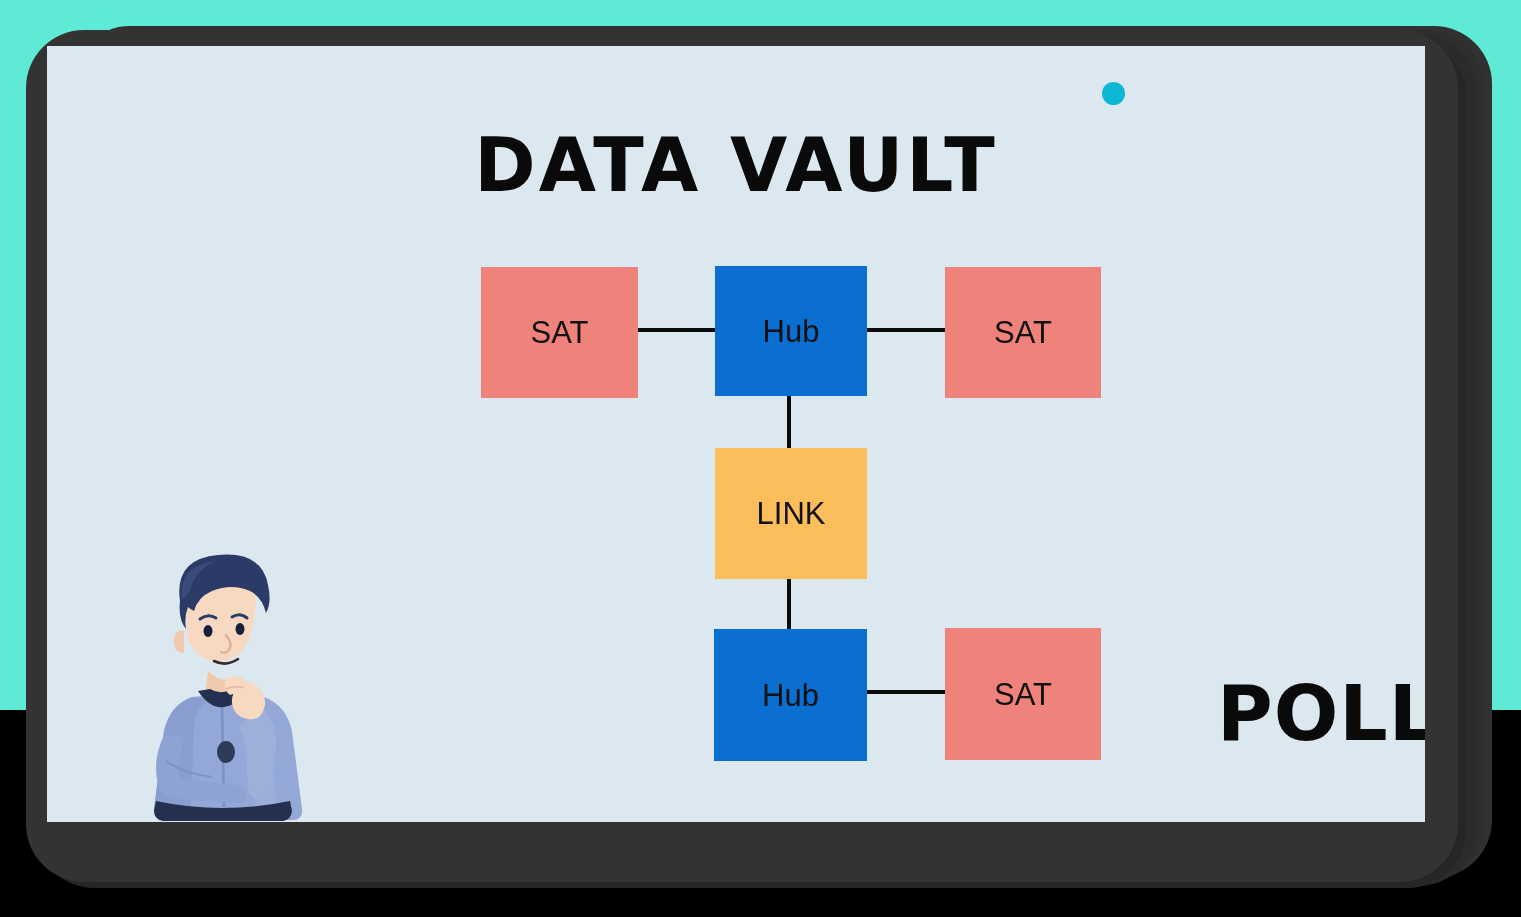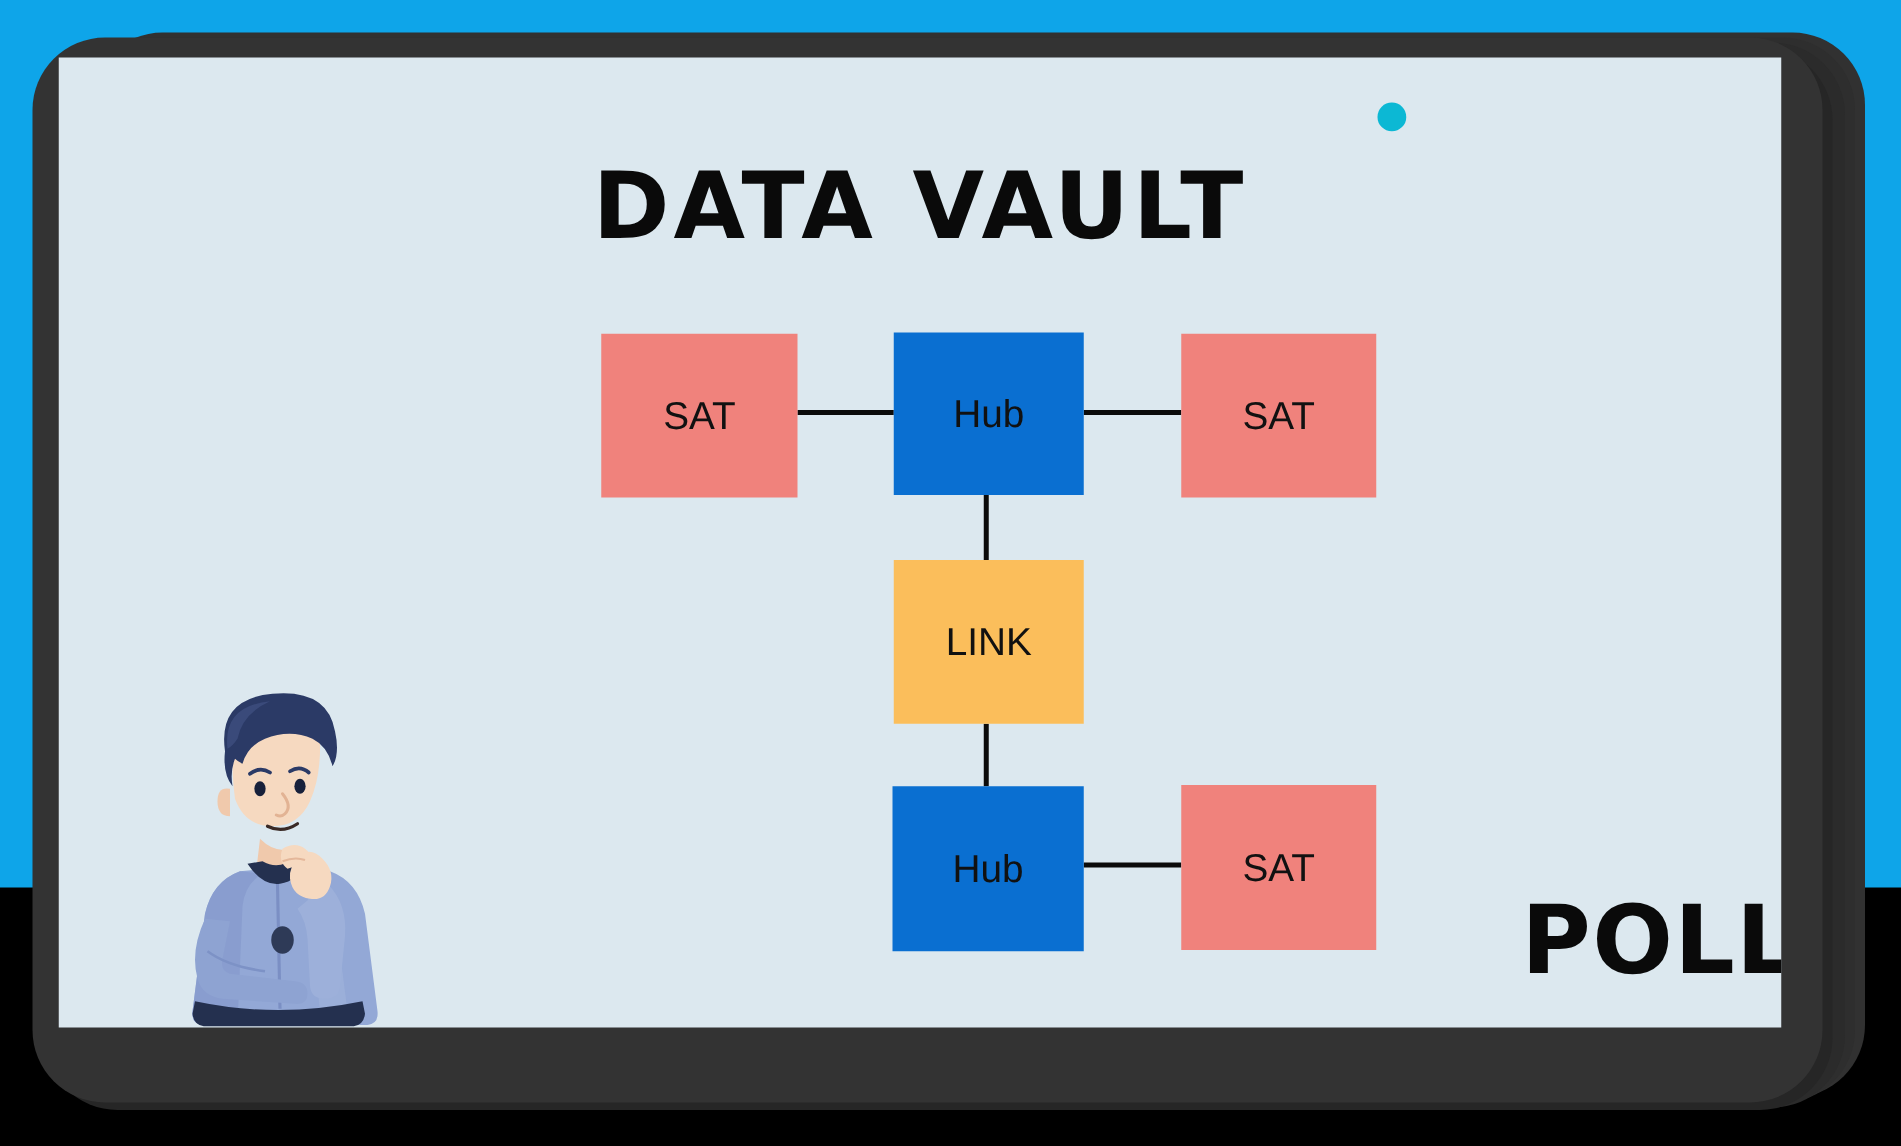--- a/index.html
+++ b/index.html
@@ -11,21 +11,21 @@
     width: 1521px;
     height: 917px;
     overflow: hidden;
     font-family: "Liberation Sans", sans-serif;
   }
 
   #stage {
     position: relative;
     width: 1521px;
     height: 710px;
-    background: #0ea5e9;
+    background: #5eead4;
   }
 
   
   .frame-layer {
     position: absolute;
     border-radius: 58px;
     background: #2b2b2b;
   }
   .frame-l1 { left: 72px;  top: 26px; width: 1420px; height: 852px; background:#313131; }
   .frame-l2 { left: 60px;  top: 30px; width: 1424px; height: 852px; background:#2e2e2e; }
@@ -67,21 +67,21 @@
     width: 23px;
     height: 23px;
     border-radius: 50%;
     background: #0cb8d4;
   }
 
   
   #poll {
     position: absolute;
     left: 1170px;
-    top: 668px;
+    top: 630px;
     font-family: "DejaVu Sans", sans-serif;
     font-size: 76px;
     font-weight: bold;
     letter-spacing: 1px;
     color: #0a0a0a;
     white-space: nowrap;
     line-height: 1;
   }
 
   

